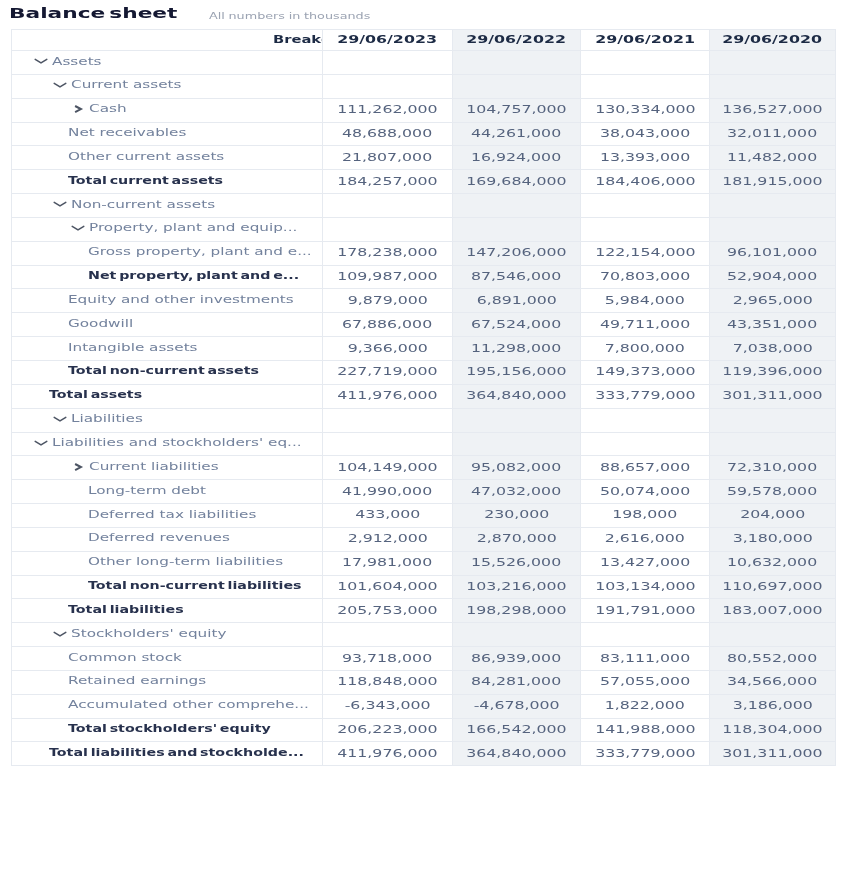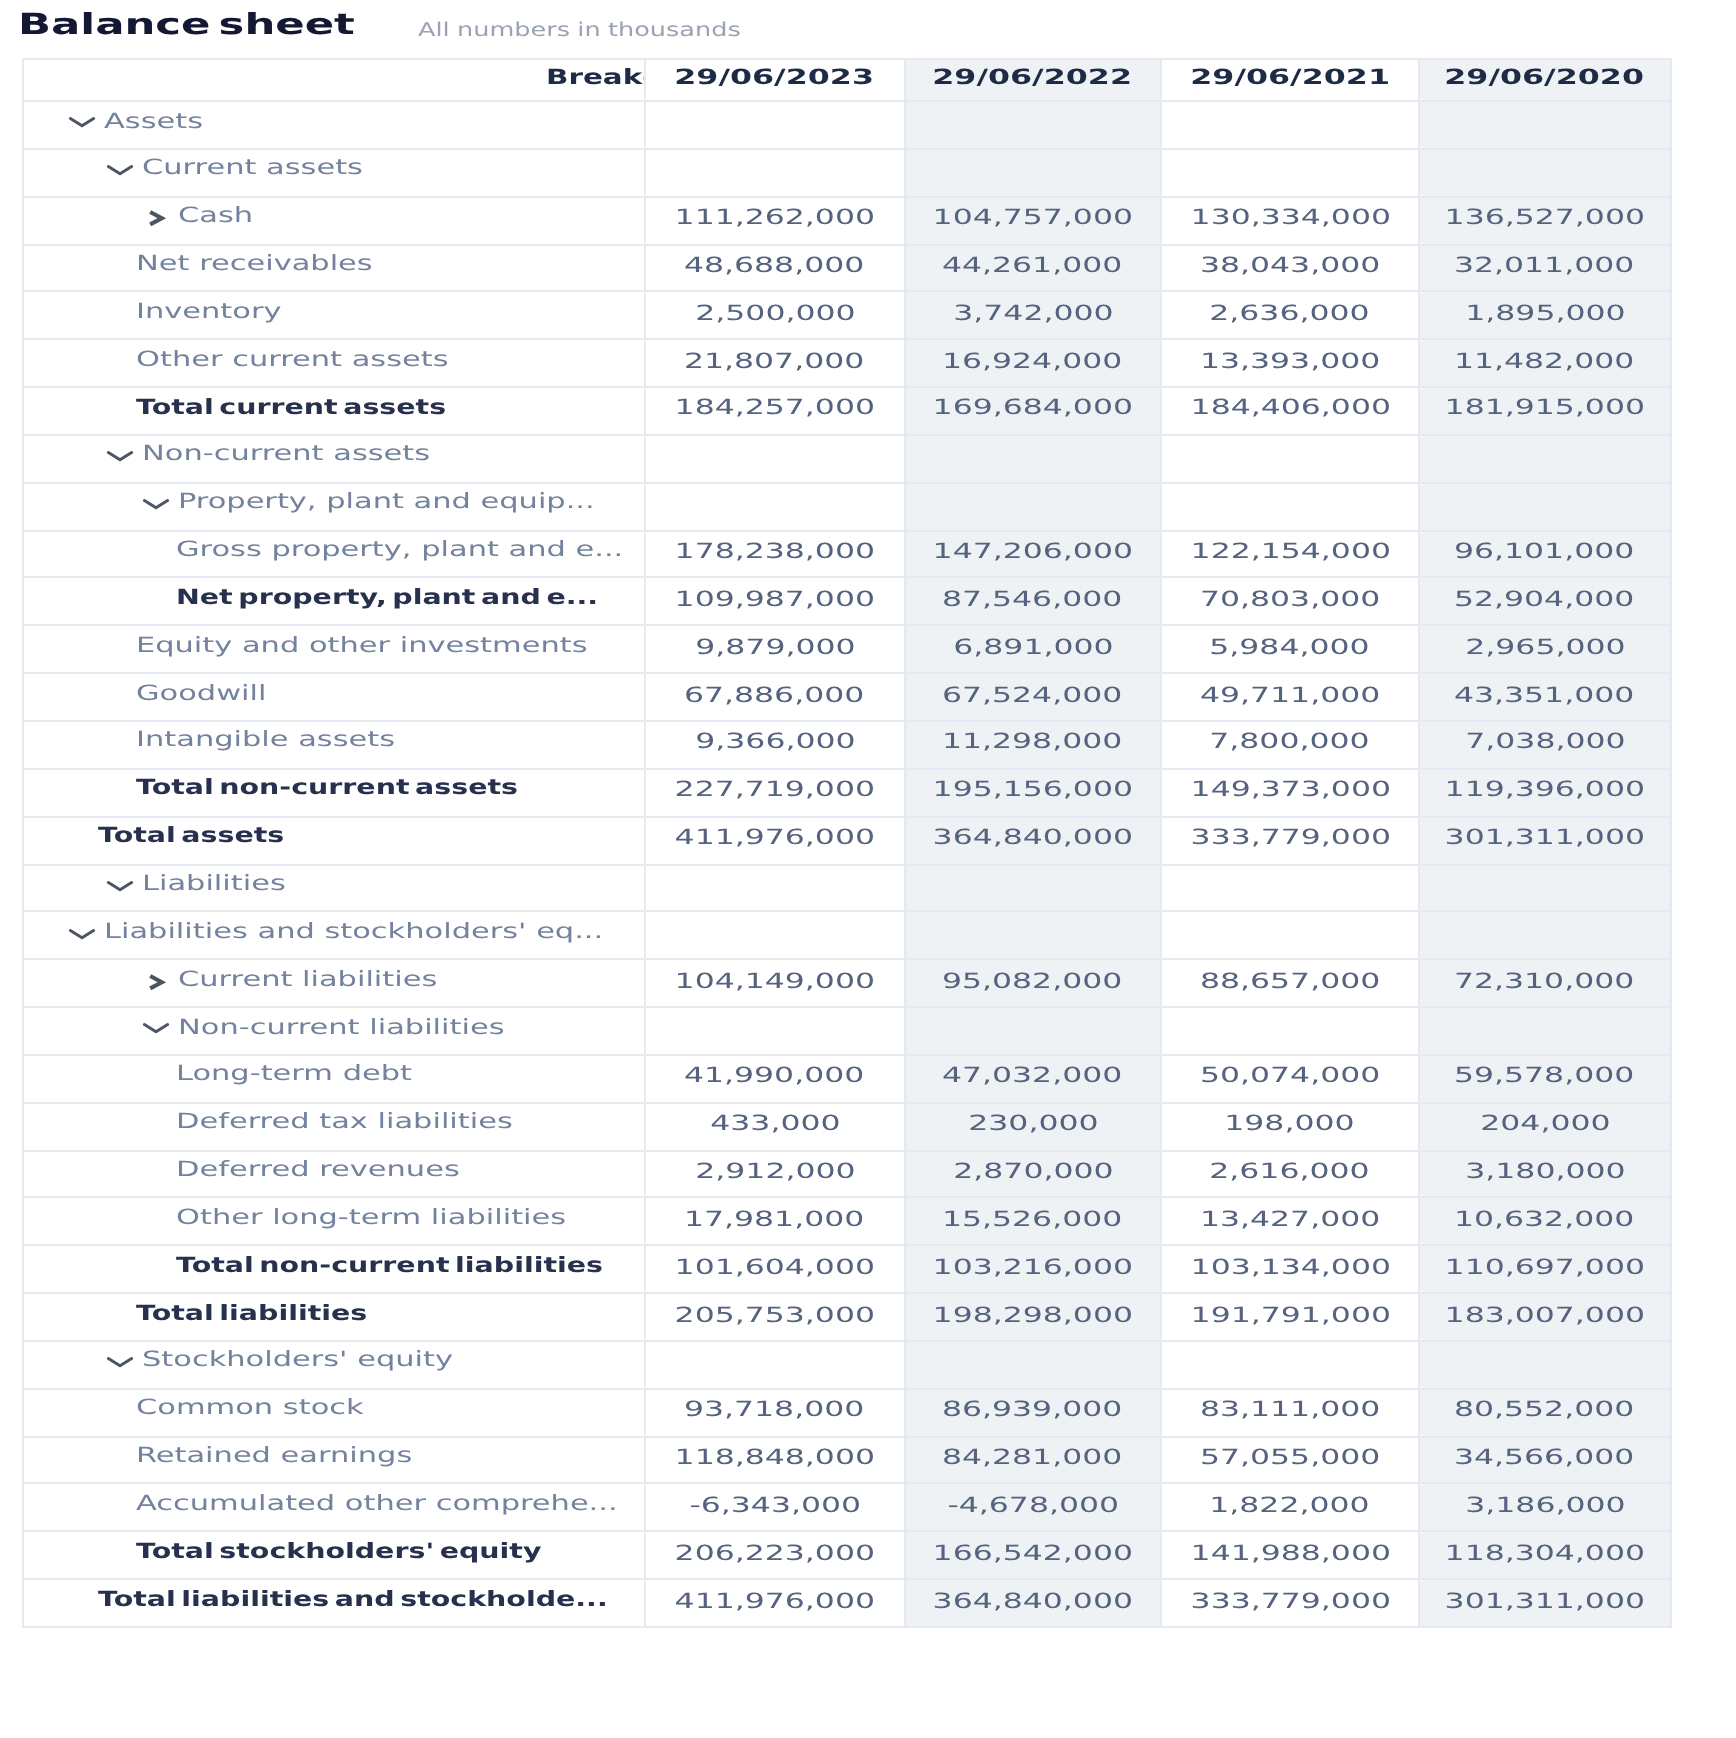--- a/index.html
+++ b/index.html
@@ -133,31 +133,20 @@
             </div>
           </td>
           <td class="cell-num c-n1"><span class="vx">48,688,000</span></td>
           <td class="cell-num c-n2 shade"><span class="vx">44,261,000</span></td>
           <td class="cell-num c-n3"><span class="vx">38,043,000</span></td>
           <td class="cell-num c-n4 shade"><span class="vx">32,011,000</span></td>
         </tr>
         <tr>
           <td class="cell-label">
             <div class="rowlabel">
-              <span class="txt" style="left: 56px;">Inventory</span>
-            </div>
-          </td>
-          <td class="cell-num c-n1"><span class="vx">2,500,000</span></td>
-          <td class="cell-num c-n2 shade"><span class="vx">3,742,000</span></td>
-          <td class="cell-num c-n3"><span class="vx">2,636,000</span></td>
-          <td class="cell-num c-n4 shade"><span class="vx">1,895,000</span></td>
-        </tr>
-        <tr>
-          <td class="cell-label">
-            <div class="rowlabel">
               <span class="txt" style="left: 56px;">Other current assets</span>
             </div>
           </td>
           <td class="cell-num c-n1"><span class="vx">21,807,000</span></td>
           <td class="cell-num c-n2 shade"><span class="vx">16,924,000</span></td>
           <td class="cell-num c-n3"><span class="vx">13,393,000</span></td>
           <td class="cell-num c-n4 shade"><span class="vx">11,482,000</span></td>
         </tr>
         <tr>
           <td class="cell-label b">
@@ -323,36 +312,20 @@
             </div>
           </td>
           <td class="cell-num c-n1"><span class="vx">104,149,000</span></td>
           <td class="cell-num c-n2 shade"><span class="vx">95,082,000</span></td>
           <td class="cell-num c-n3"><span class="vx">88,657,000</span></td>
           <td class="cell-num c-n4 shade"><span class="vx">72,310,000</span></td>
         </tr>
         <tr>
           <td class="cell-label">
             <div class="rowlabel">
-              <span class="tw" style="left: 58px;">
-                <svg width="16" height="14" viewBox="0 0 16 14" aria-hidden="true">
-                  <path d="M2.2 5.3 L8 8.9 L13.8 5.3" fill="none" stroke="#4d5564" stroke-width="1.5" stroke-linecap="round" stroke-linejoin="round"></path>
-                </svg>
-              </span>
-              <span class="txt" style="left: 77px;">Non-current liabilities</span>
-            </div>
-          </td>
-          <td class="cell-num c-n1"><span class="vx"></span></td>
-          <td class="cell-num c-n2 shade"><span class="vx"></span></td>
-          <td class="cell-num c-n3"><span class="vx"></span></td>
-          <td class="cell-num c-n4 shade"><span class="vx"></span></td>
-        </tr>
-        <tr>
-          <td class="cell-label">
-            <div class="rowlabel">
               <span class="txt" style="left: 76px;">Long-term debt</span>
             </div>
           </td>
           <td class="cell-num c-n1"><span class="vx">41,990,000</span></td>
           <td class="cell-num c-n2 shade"><span class="vx">47,032,000</span></td>
           <td class="cell-num c-n3"><span class="vx">50,074,000</span></td>
           <td class="cell-num c-n4 shade"><span class="vx">59,578,000</span></td>
         </tr>
         <tr>
           <td class="cell-label">

